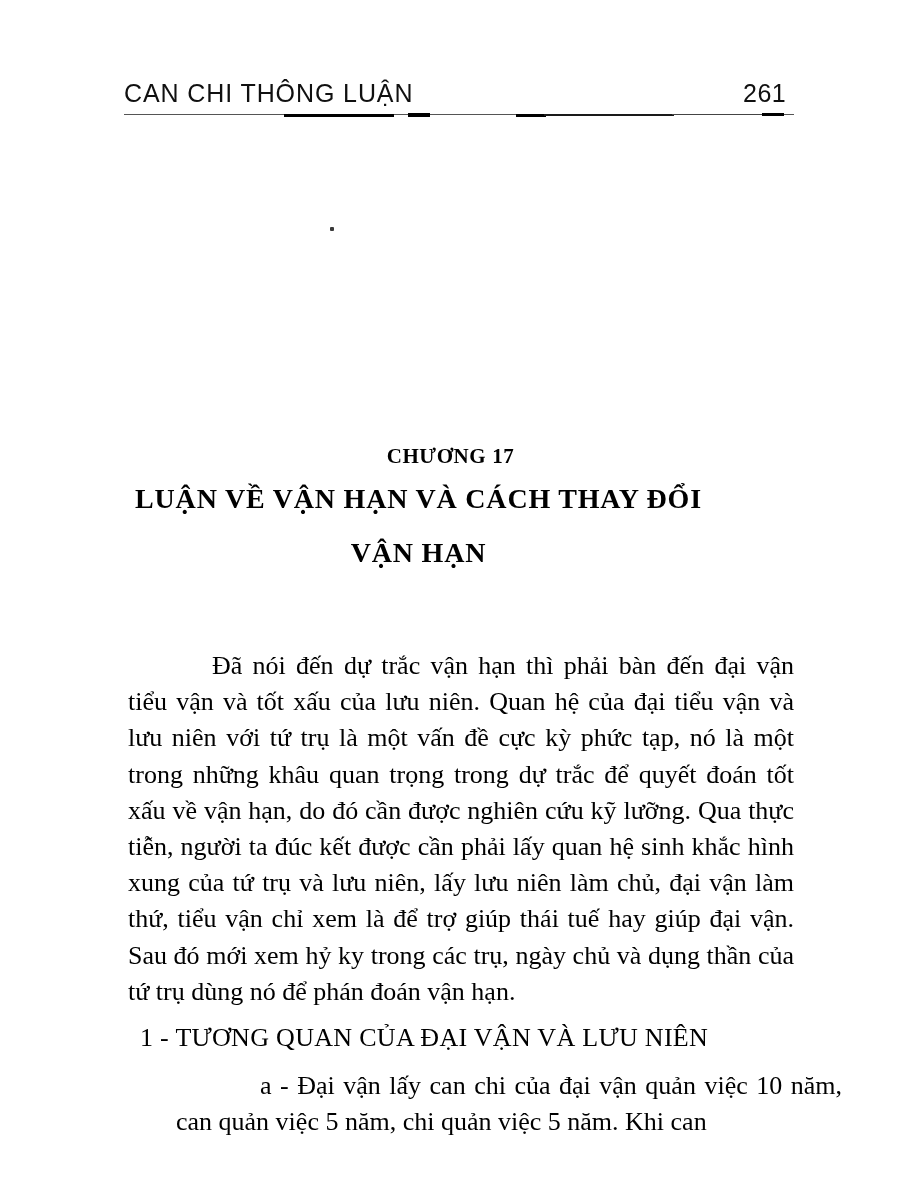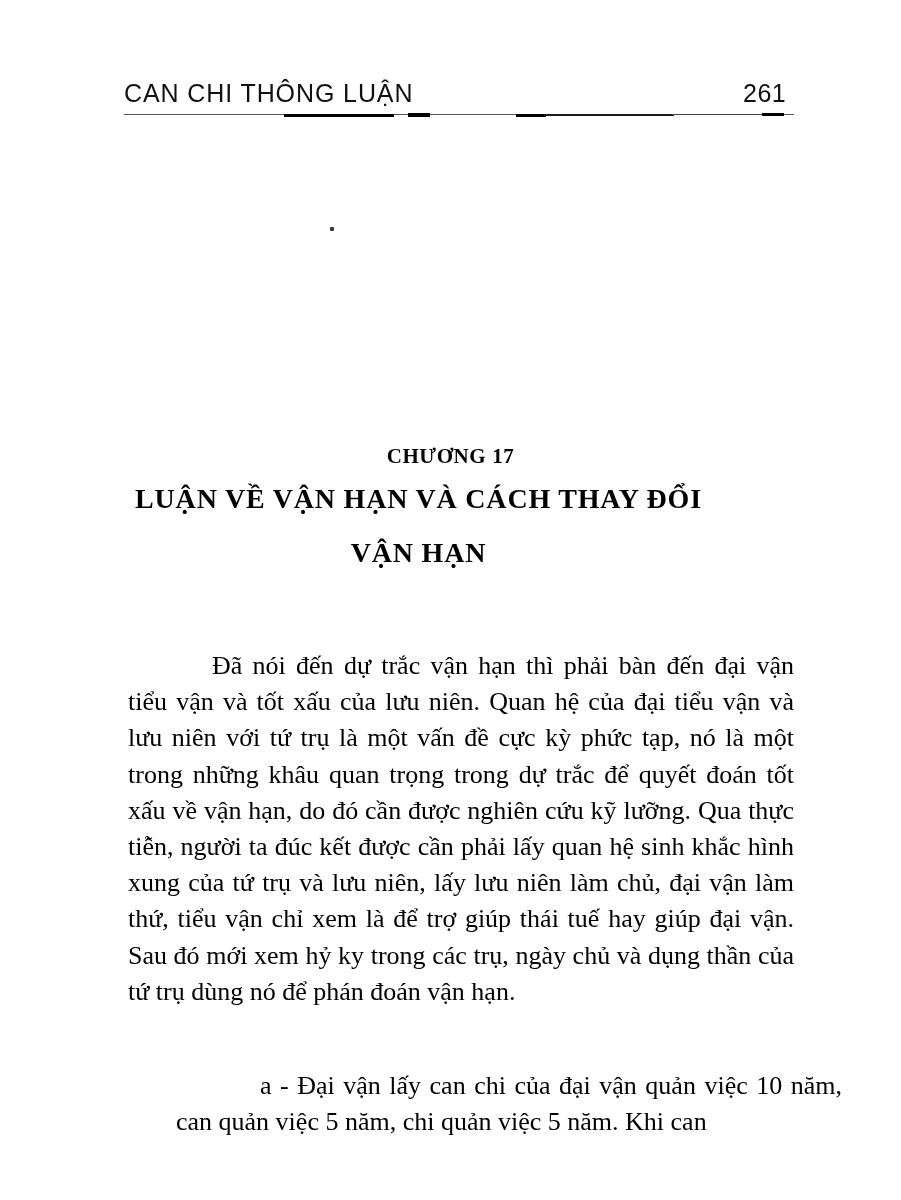--- a/index.html
+++ b/index.html
@@ -184,18 +184,19 @@
 
   <div class="chapter-subtitle">
     <span class="sub-line-1">LUẬN VỀ VẬN HẠN VÀ CÁCH THAY ĐỔI</span>
     <span class="sub-line-2">VẬN HẠN</span>
   </div>
 
   <div class="body-block para-1">
     <p>Đã nói đến dự trắc vận hạn thì phải bàn đến đại vận tiểu vận và tốt xấu của lưu niên. Quan hệ của đại tiểu vận và lưu niên với tứ trụ là một vấn đề cực kỳ phức tạp, nó là một trong những khâu quan trọng trong dự trắc để quyết đoán tốt xấu về vận hạn, do đó cần được nghiên cứu kỹ lưỡng. Qua thực tiễn, người ta đúc kết được cần phải lấy quan hệ sinh khắc hình xung của tứ trụ và lưu niên, lấy lưu niên làm chủ, đại vận làm thứ, tiểu vận chỉ xem là để trợ giúp thái tuế hay giúp đại vận. Sau đó mới xem hỷ ky trong các trụ, ngày chủ và dụng thần của tứ trụ dùng nó để phán đoán vận hạn.</p>
   </div>
 
+  <p class="section-heading">1 - TƯƠNG QUAN CỦA ĐẠI VẬN VÀ LƯU NIÊN</p>
 
   <div class="body-block para-2">
     <p>a - Đại vận lấy can chi của đại vận quản việc 10 năm, can quản việc 5 năm, chi quản việc 5 năm. Khi can</p>
   </div>
 
 </div>
 
 </body></html>

